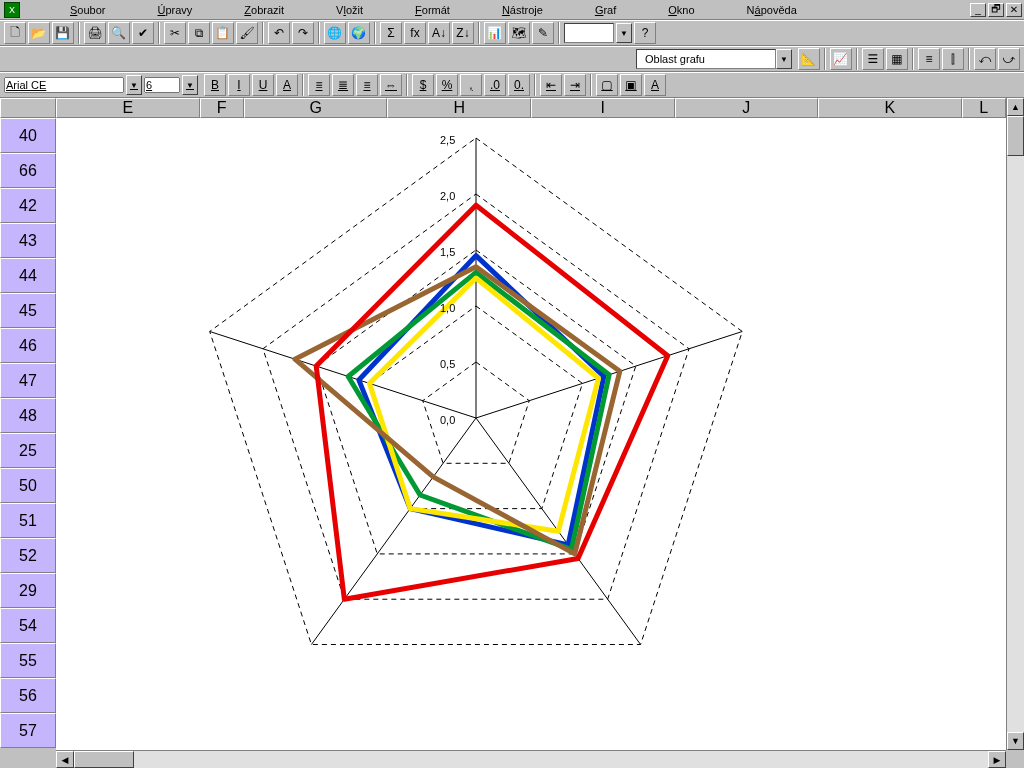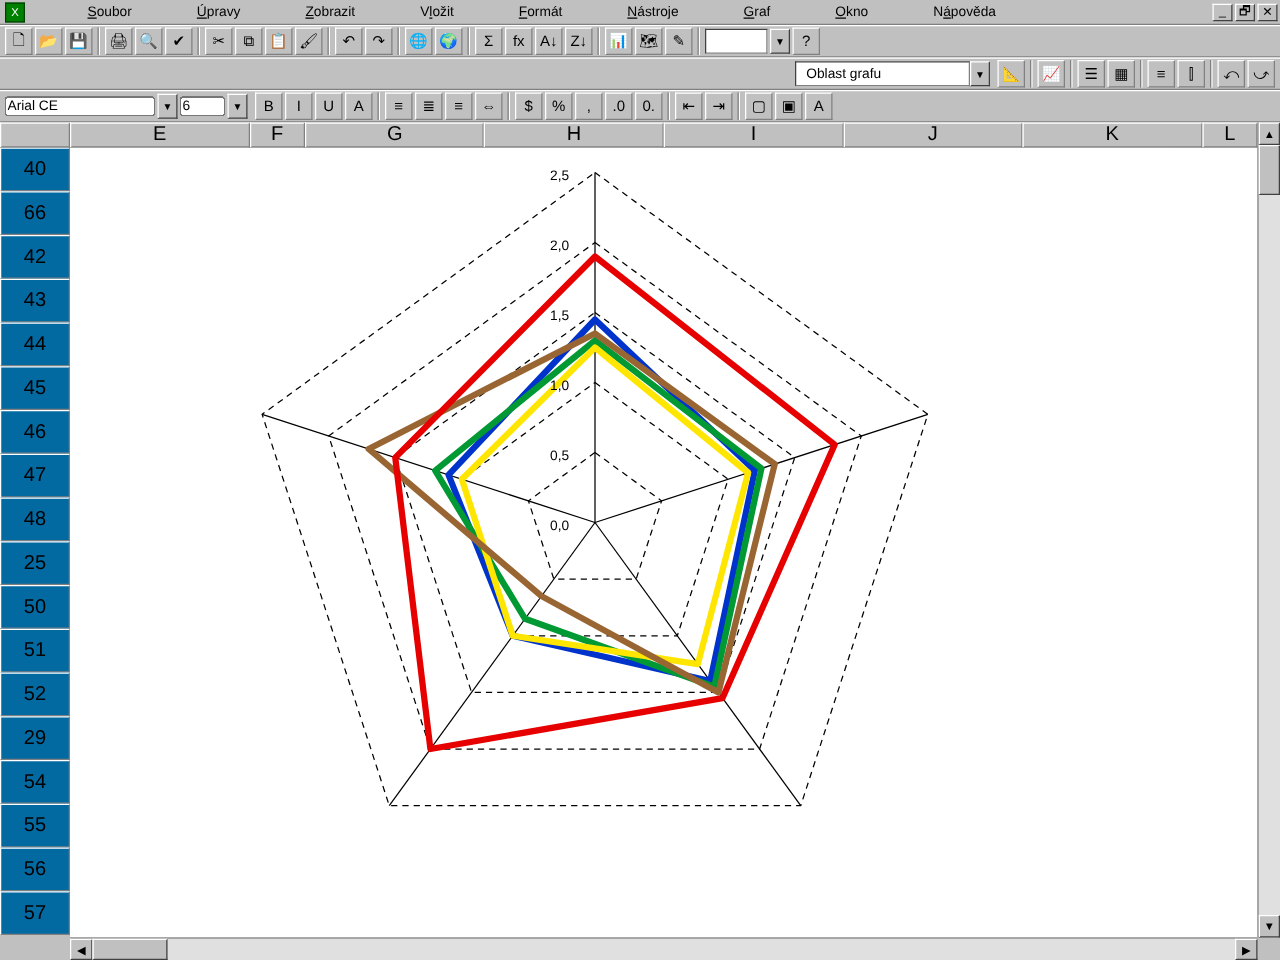--- a/index.html
+++ b/index.html
@@ -10,28 +10,28 @@
   .menubar .menu-item u { text-decoration: underline; }
   .menubar .spacer { flex: 1; }
   .win-controls { display: flex; gap: 2px; padding-right: 2px; }
   .win-btn { width: 16px; height: 14px; background: #c0c0c0; border: 1px solid #fff; border-right-color:#404040; border-bottom-color:#404040; display:flex;align-items:center;justify-content:center; font-size:10px; cursor:default;}
   .toolbar { display: flex; align-items: center; height: 26px; background: #c0c0c0; border-top: 1px solid #fff; border-bottom: 1px solid #808080; padding: 0 4px; gap: 2px; }
   .tbtn { width: 22px; height: 22px; background: #c0c0c0; border: 1px solid #c0c0c0; display:inline-flex;align-items:center;justify-content:center; cursor:default; font-size:12px;}
   .tbtn.raised { border-top-color:#fff;border-left-color:#fff;border-right-color:#808080;border-bottom-color:#808080;}
   .tsep { width: 2px; height: 22px; border-left: 1px solid #808080; border-right: 1px solid #fff; margin: 0 2px; }
   .toolbar select, .toolbar input { height: 20px; background:#fff; border:1px solid #808080; border-top-color:#404040; border-left-color:#404040; padding: 0 8px;}
   .toolbar2 { justify-content: flex-end; }
-  .format-row { display:flex; align-items:center; height:26px; background:#c0c0c0; border-top:1px solid #fff; border-bottom:1px solid #808080; padding: 0 4px; gap:2px;}
+  .format-row { display:flex; align-items:center; height:26px; background:#c0c0c0; border-top:1px solid #fff; border-bottom:1px solid #808080; padding: 0 4px; gap:2px;text-decoration:underline;}
   .font-combo { width: 120px; }
   .size-combo { width: 36px; }
   .workspace { position:relative; display:flex; height: calc(768px - 20px - 26px - 26px - 26px); }
   .col-headers { position:absolute; top:0; left:56px; right:18px; height:20px; display:flex; background:#c0c0c0; z-index:2;}
   .col-headers .col { flex:1; border:1px solid #808080; border-top-color:#fff; border-left-color:#fff; text-align:center; line-height:18px; background:#c0c0c0;}
   .row-headers { position:absolute; top:20px; left:0; width:56px; bottom:18px; background:#c0c0c0; z-index:2;}
-  .row-headers .row { height:35px; border:1px solid #808080; border-top-color:#fff; border-left-color:#fff; text-align:center; display:flex;align-items:center;justify-content:center; font-size:16px; background:#0369a1;}
+  .row-headers .row { height:35px; border:1px solid #808080; border-top-color:#fff; border-left-color:#fff; text-align:center; display:flex;align-items:center;justify-content:center; font-size:16px; background:#c4b5fd;}
   .corner-box { position:absolute; top:0;left:0;width:56px;height:20px;background:#c0c0c0;border:1px solid #808080;border-top-color:#fff;border-left-color:#fff;z-index:3;}
   .grid-area { position:absolute; top:20px; left:56px; right:18px; bottom:18px; background:#fff; }
   .vscroll { position:absolute; top:0; right:0; width:18px; bottom:18px; background:#c0c0c0; border-left:1px solid #808080;}
   .vscroll .arrow { height:18px; background:#c0c0c0; border:1px solid #fff; border-right-color:#404040;border-bottom-color:#404040;display:flex;align-items:center;justify-content:center;font-size:9px;}
   .vscroll .track { position:absolute; top:18px; bottom:18px; left:0;right:0; background:#e0e0e0;}
   .vscroll .thumb { position:absolute; top:0; left:0; right:0; height:40px; background:#c0c0c0; border:1px solid #fff; border-right-color:#404040;border-bottom-color:#404040;}
   .vscroll .arrow.down{position:absolute;bottom:0;left:0;right:0;}
   .hscroll { position:absolute; left:56px; right:18px; bottom:0; height:18px; background:#c0c0c0; border-top:1px solid #808080; display:flex;}
   .hscroll .arrow { width:18px;background:#c0c0c0;border:1px solid #fff;border-right-color:#404040;border-bottom-color:#404040;display:flex;align-items:center;justify-content:center;font-size:9px;}
   .hscroll .track{flex:1;background:#e0e0e0;position:relative;}

